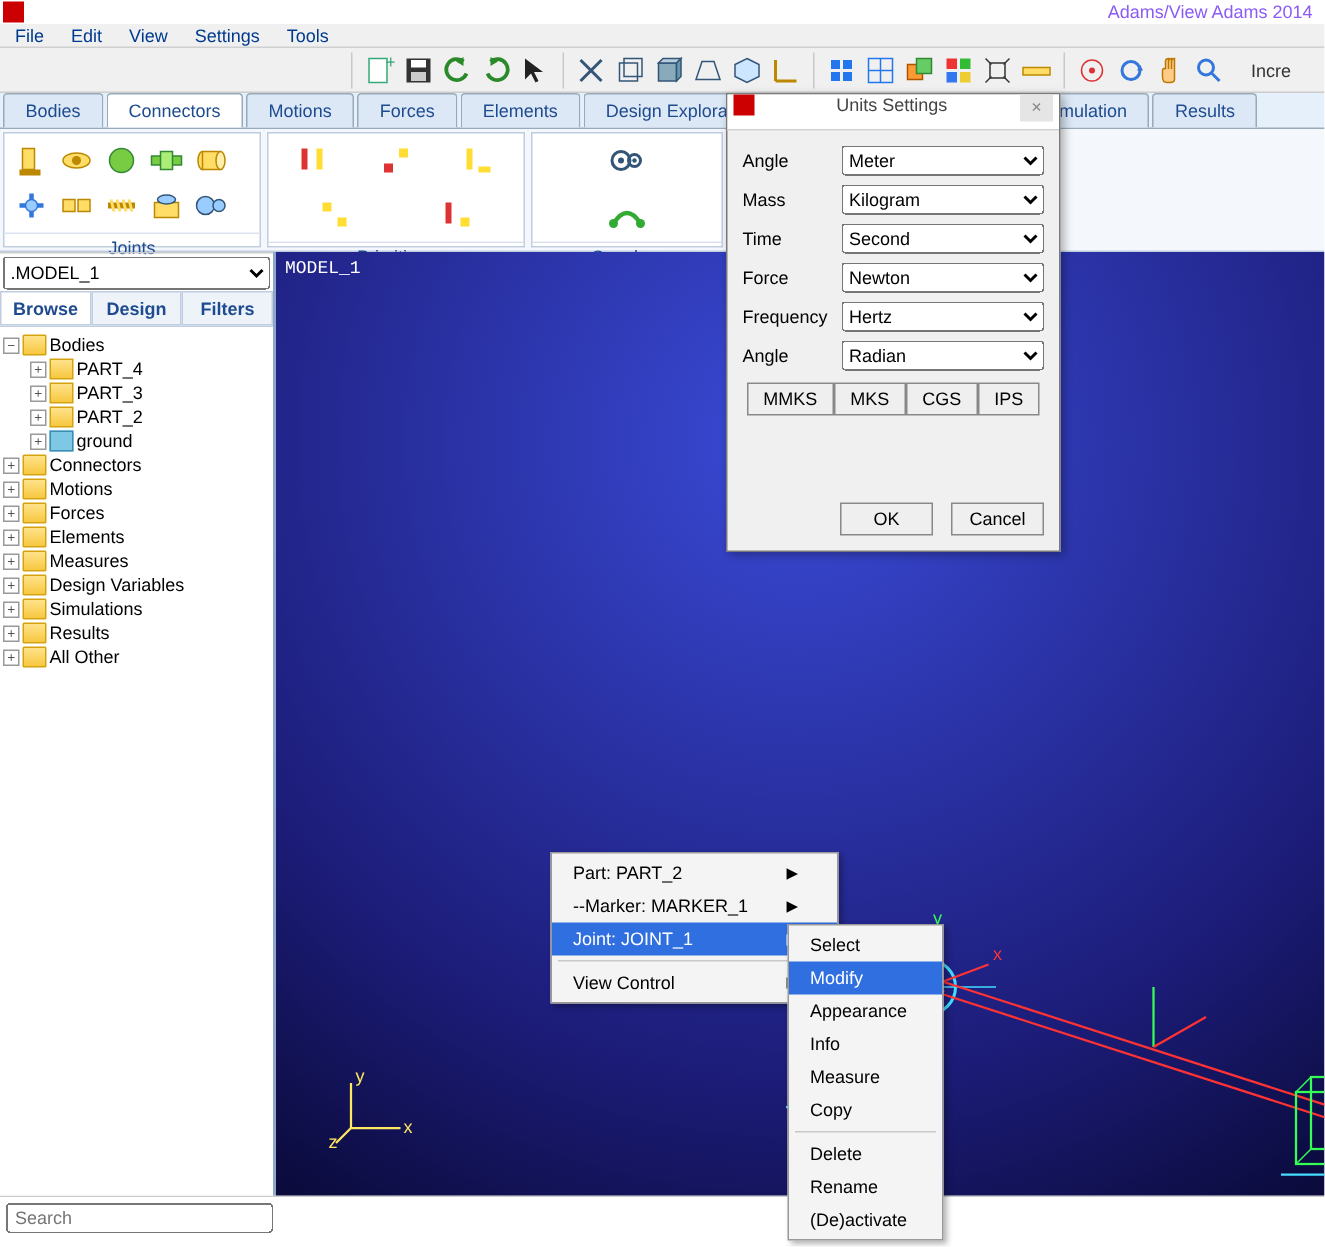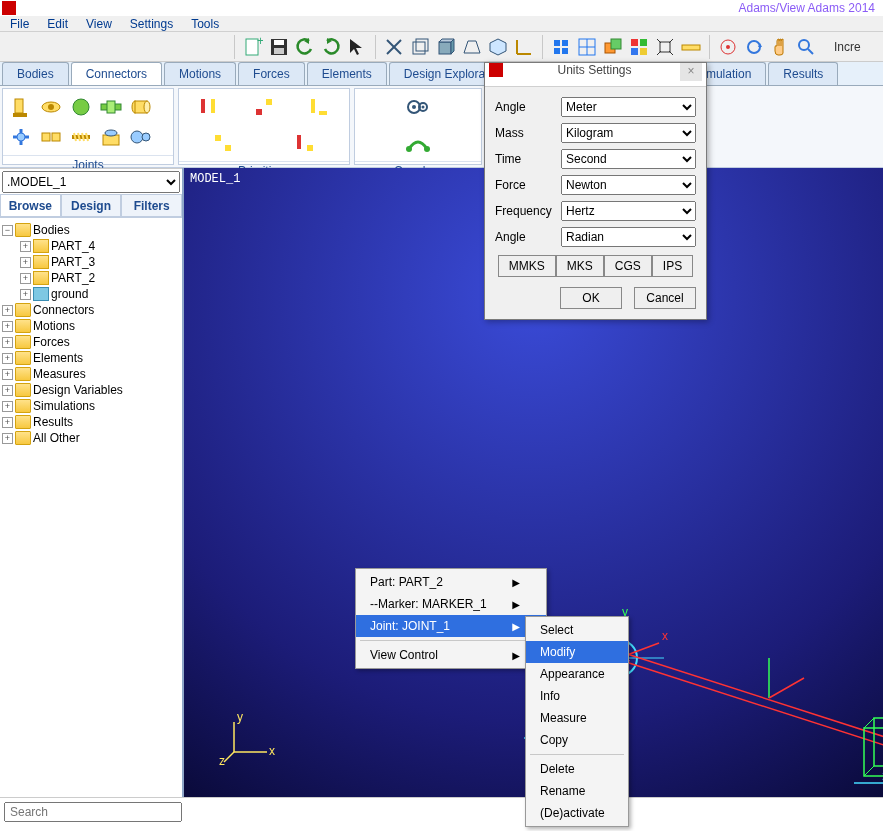--- a/index.html
+++ b/index.html
@@ -46,28 +46,28 @@
   .dlg .dt .dlogo{width:14px;height:14px;background:#c00;margin-right:6px;}
   .dlg .dt .dtxt{flex:1;text-align:center;color:#444;}
   .dlg .dt .dcl{width:22px;height:18px;background:#e5e5e5;color:#888;text-align:center;line-height:16px;cursor:pointer;}
   .dlg .body{padding:10px;}
   .drow{display:flex;align-items:center;margin-bottom:6px;}
   .drow label{width:66px;}
   .drow select{flex:1;height:20px;}
   .btnrow{display:flex;gap:0;margin:8px 0 4px;justify-content:center;}
   .btnrow button,.okrow button{padding:3px 10px;background:#efefef;border:1px solid #888;cursor:pointer;}
   .okrow{display:flex;gap:12px;justify-content:flex-end;margin-top:10px;}
-  .okrow button{min-width:62px;}
+  .okrow button{min-width:62px;margin-top:48px;}
   
   .ctx{position:absolute;background:#f4f4f4;border:1px solid #999;box-shadow:2px 2px 4px rgba(0,0,0,.3);padding:2px 0;}
   .ctx .ci{padding:4px 26px 4px 14px;white-space:nowrap;cursor:pointer;display:flex;justify-content:space-between;align-items:center;gap:20px;}
   .ctx .ci.hl{background:#2f6fe0;color:#fff;}
   .ctx .ci .arr{font-size:10px;}
   .ctx .sep{height:1px;background:#c8c8c8;margin:3px 4px;}
-  #ctx1{left:355px;top:568px;width:192px;}
+  #ctx1{left:367px;top:568px;width:192px;}
   #ctx2{left:525px;top:616px;width:104px;}
   
   .model-svg{position:absolute;left:190px;top:260px;}
 </style>
 </head>
 <body>
 
 <div class="titlebar">
   <div class="logo"></div>
   <div class="title">Adams/View Adams 2014</div>

